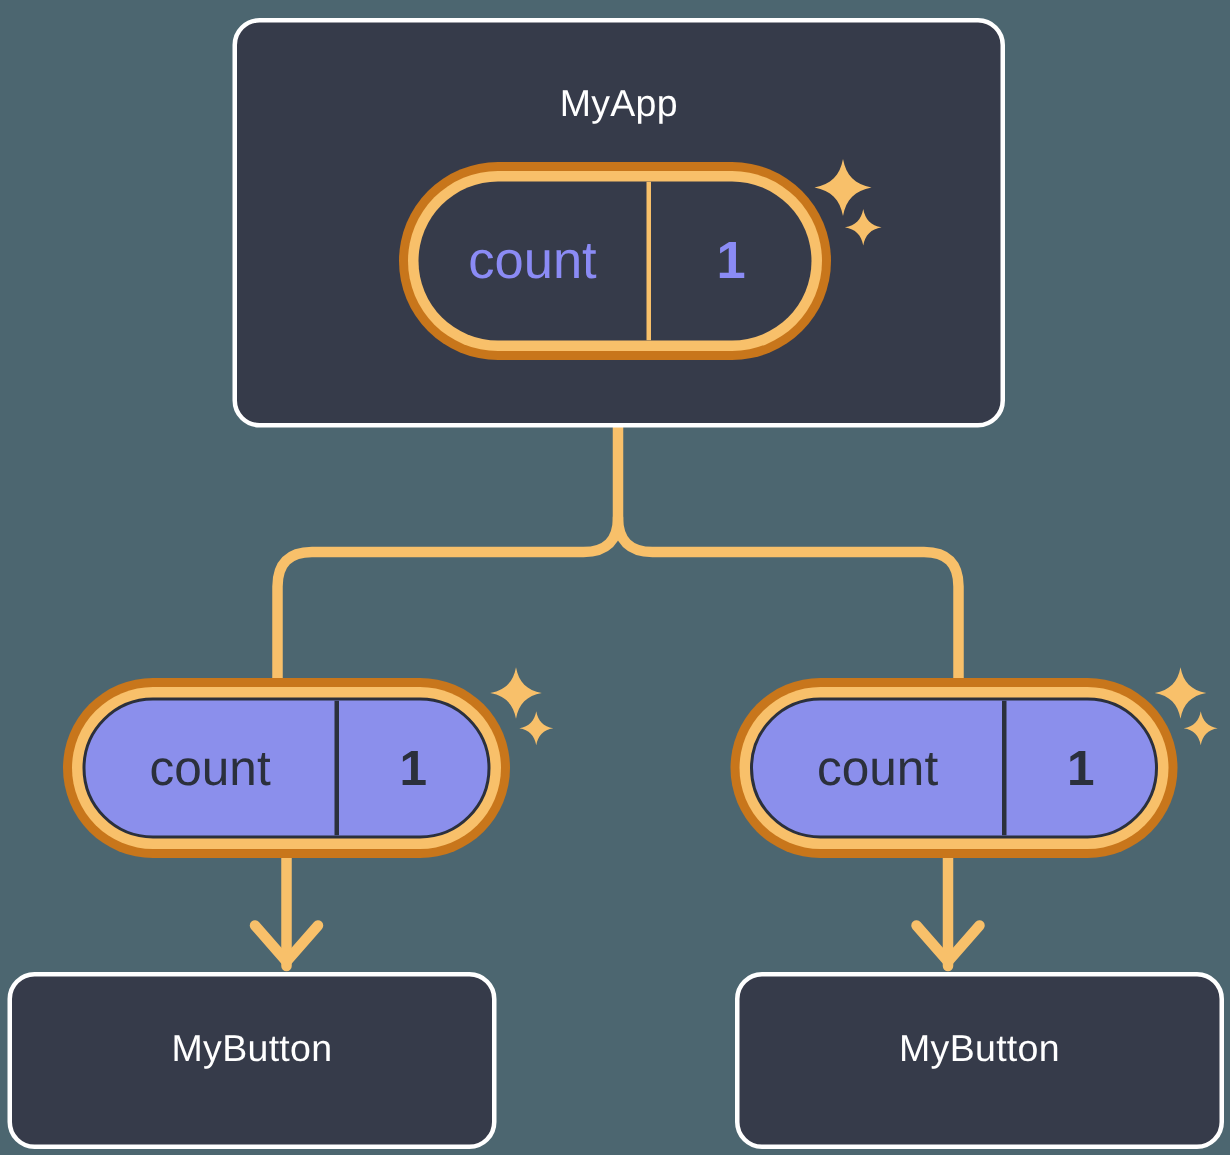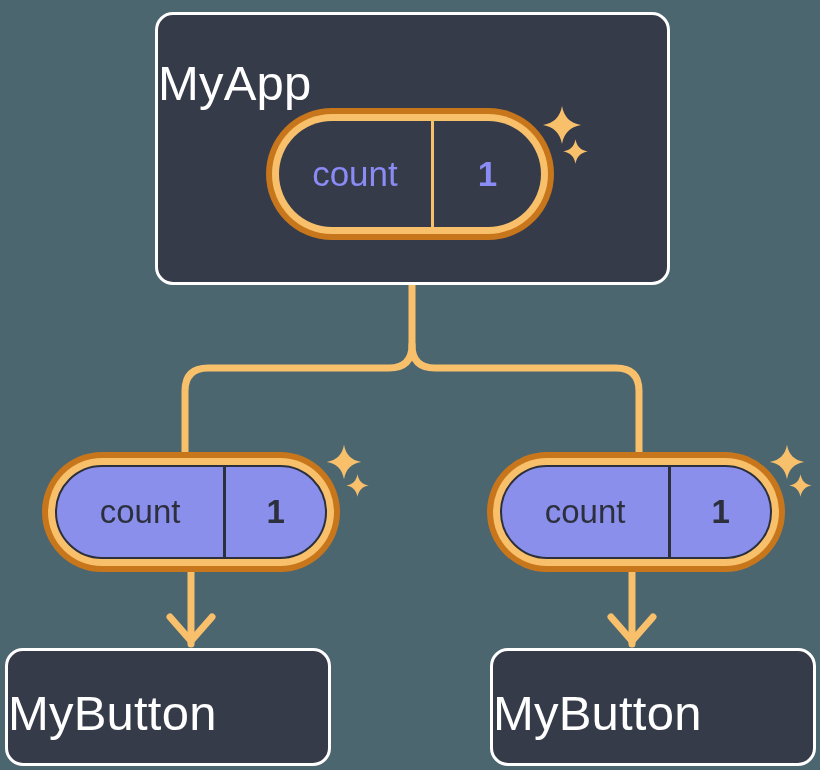--- a/index.html
+++ b/index.html
@@ -19,22 +19,23 @@
   .card{
     position:absolute;
     background:#363B4A;
     border:3px solid #FFFFFF;
     border-radius:18px;
     box-sizing:border-box;
     z-index:3;
   }
   .card-title{
     position:absolute;left:0;right:0;
+    text-align:center;
     color:#FFFFFF;
-    font-size:49px;
+    font-size:25px;
     font-weight:500;
     letter-spacing:.2px;
     white-space:nowrap;
   }
 
   
   .pill{
     position:absolute;
     box-sizing:border-box;
     border-radius:999px;

